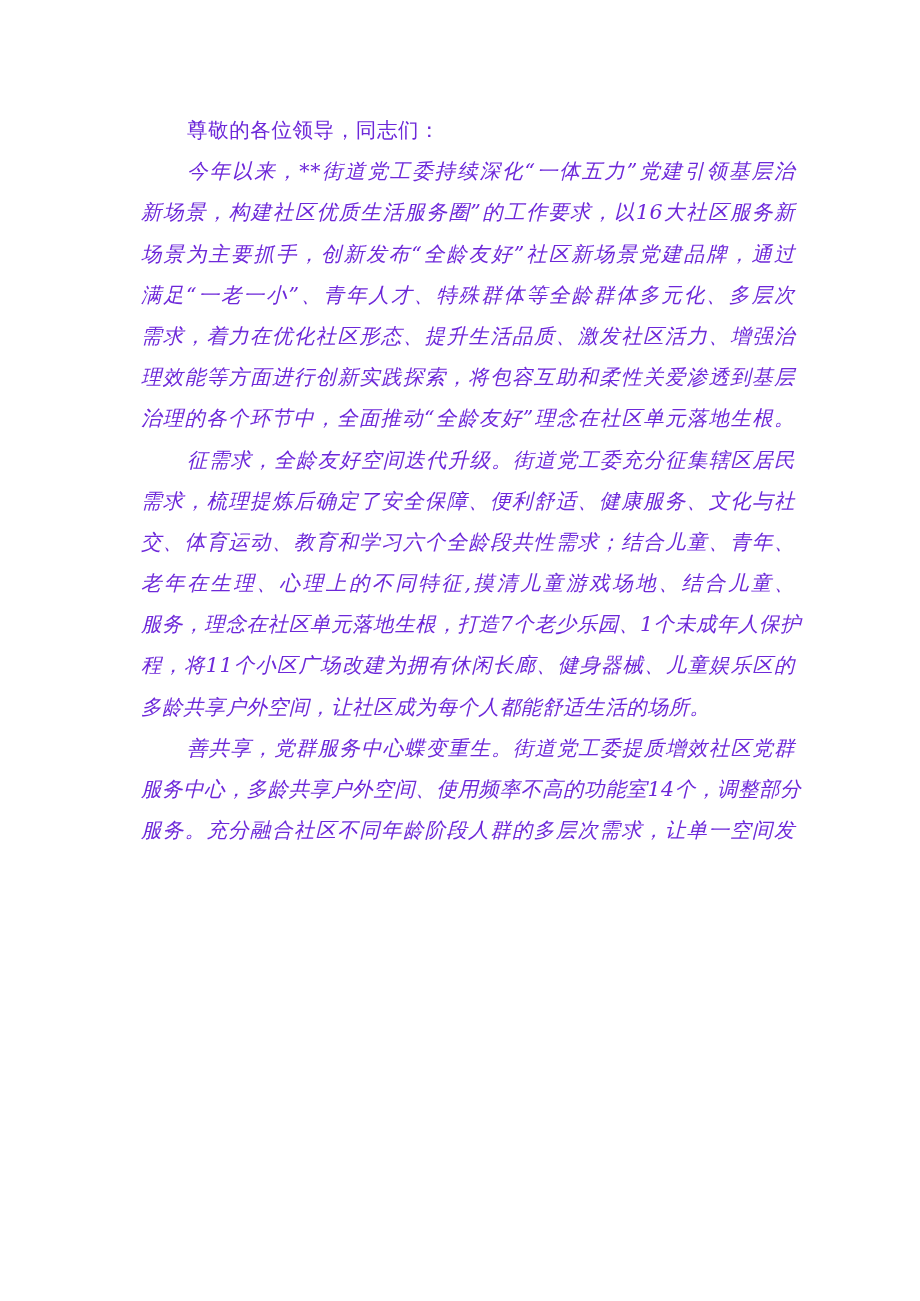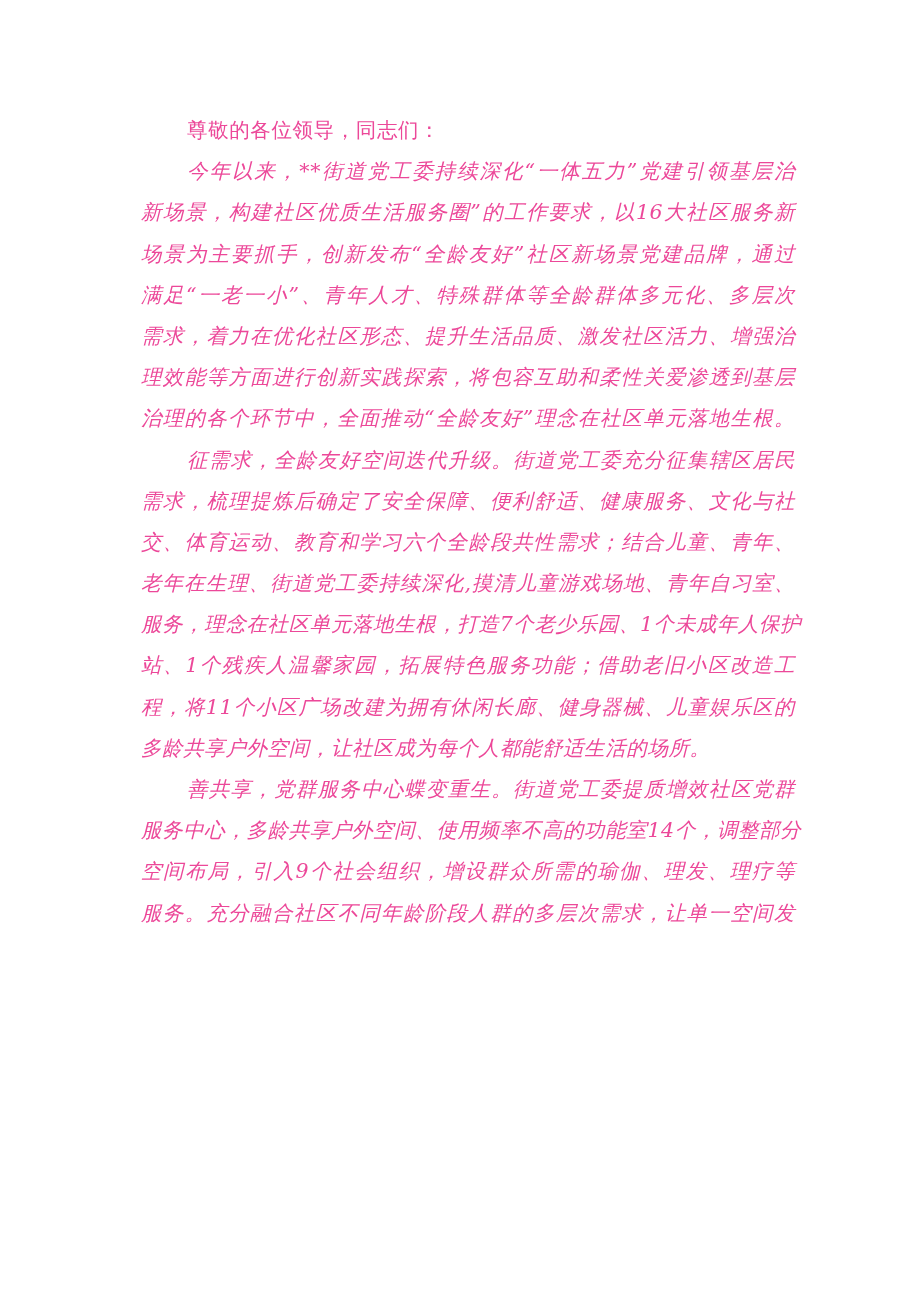--- a/index.html
+++ b/index.html
@@ -1,20 +1,20 @@
 <!DOCTYPE html>
 <html><head>
 <meta charset="utf-8">
 <style>
   html, body { margin: 0; padding: 0; background: #ffffff; }
   body { width: 920px; height: 1301px; position: relative; overflow: hidden; }
   .page {
     position: absolute; left: 141px; top: 110px; width: 654px;
     font-family: "DejaVu Serif", "Liberation Serif", serif;
-    color: #ec4899; font-size: 20.5px;
+    color: #6d28d9; font-size: 20.5px;
   }
   .line {
     height: 41.2px; line-height: 41.2px; white-space: nowrap;
     text-align: justify; text-align-last: justify; letter-spacing: 0.6px;
   }
   .line.indent { padding-left: 46px; }
   .line.last { text-align-last: left; }
   .para { margin: 0; font-style: italic; }
 </style>
 </head>
@@ -30,26 +30,24 @@
     <div class="line">满足“一老一小”、青年人才、特殊群体等全龄群体多元化、多层次</div>
     <div class="line">需求，着力在优化社区形态、提升生活品质、激发社区活力、增强治</div>
     <div class="line">理效能等方面进行创新实践探索，将包容互助和柔性关爱渗透到基层</div>
     <div class="line">治理的各个环节中，全面推动“全龄友好”理念在社区单元落地生根。</div>
   </div>
 
   <div class="para">
     <div class="line indent">征需求，全龄友好空间迭代升级。街道党工委充分征集辖区居民</div>
     <div class="line">需求，梳理提炼后确定了安全保障、便利舒适、健康服务、文化与社</div>
     <div class="line">交、体育运动、教育和学习六个全龄段共性需求；结合儿童、青年、</div>
-    <div class="line">老年在生理、街道党工委持续深化,摸清儿童游戏场地、青年自习室、</div>
+    <div class="line">老年在生理、心理上的不同特征,摸清儿童游戏场地、结合儿童、</div>
     <div class="line">服务，理念在社区单元落地生根，打造7个老少乐园、1个未成年人保护</div>
-    <div class="line">站、1个残疾人温馨家园，拓展特色服务功能；借助老旧小区改造工</div>
     <div class="line">程，将11个小区广场改建为拥有休闲长廊、健身器械、儿童娱乐区的</div>
     <div class="line last">多龄共享户外空间，让社区成为每个人都能舒适生活的场所。</div>
   </div>
 
   <div class="para">
     <div class="line indent">善共享，党群服务中心蝶变重生。街道党工委提质增效社区党群</div>
     <div class="line">服务中心，多龄共享户外空间、使用频率不高的功能室14个，调整部分</div>
-    <div class="line">空间布局，引入9个社会组织，增设群众所需的瑜伽、理发、理疗等</div>
     <div class="line">服务。充分融合社区不同年龄阶段人群的多层次需求，让单一空间发</div>
   </div>
 </div>
 
 </body></html>

